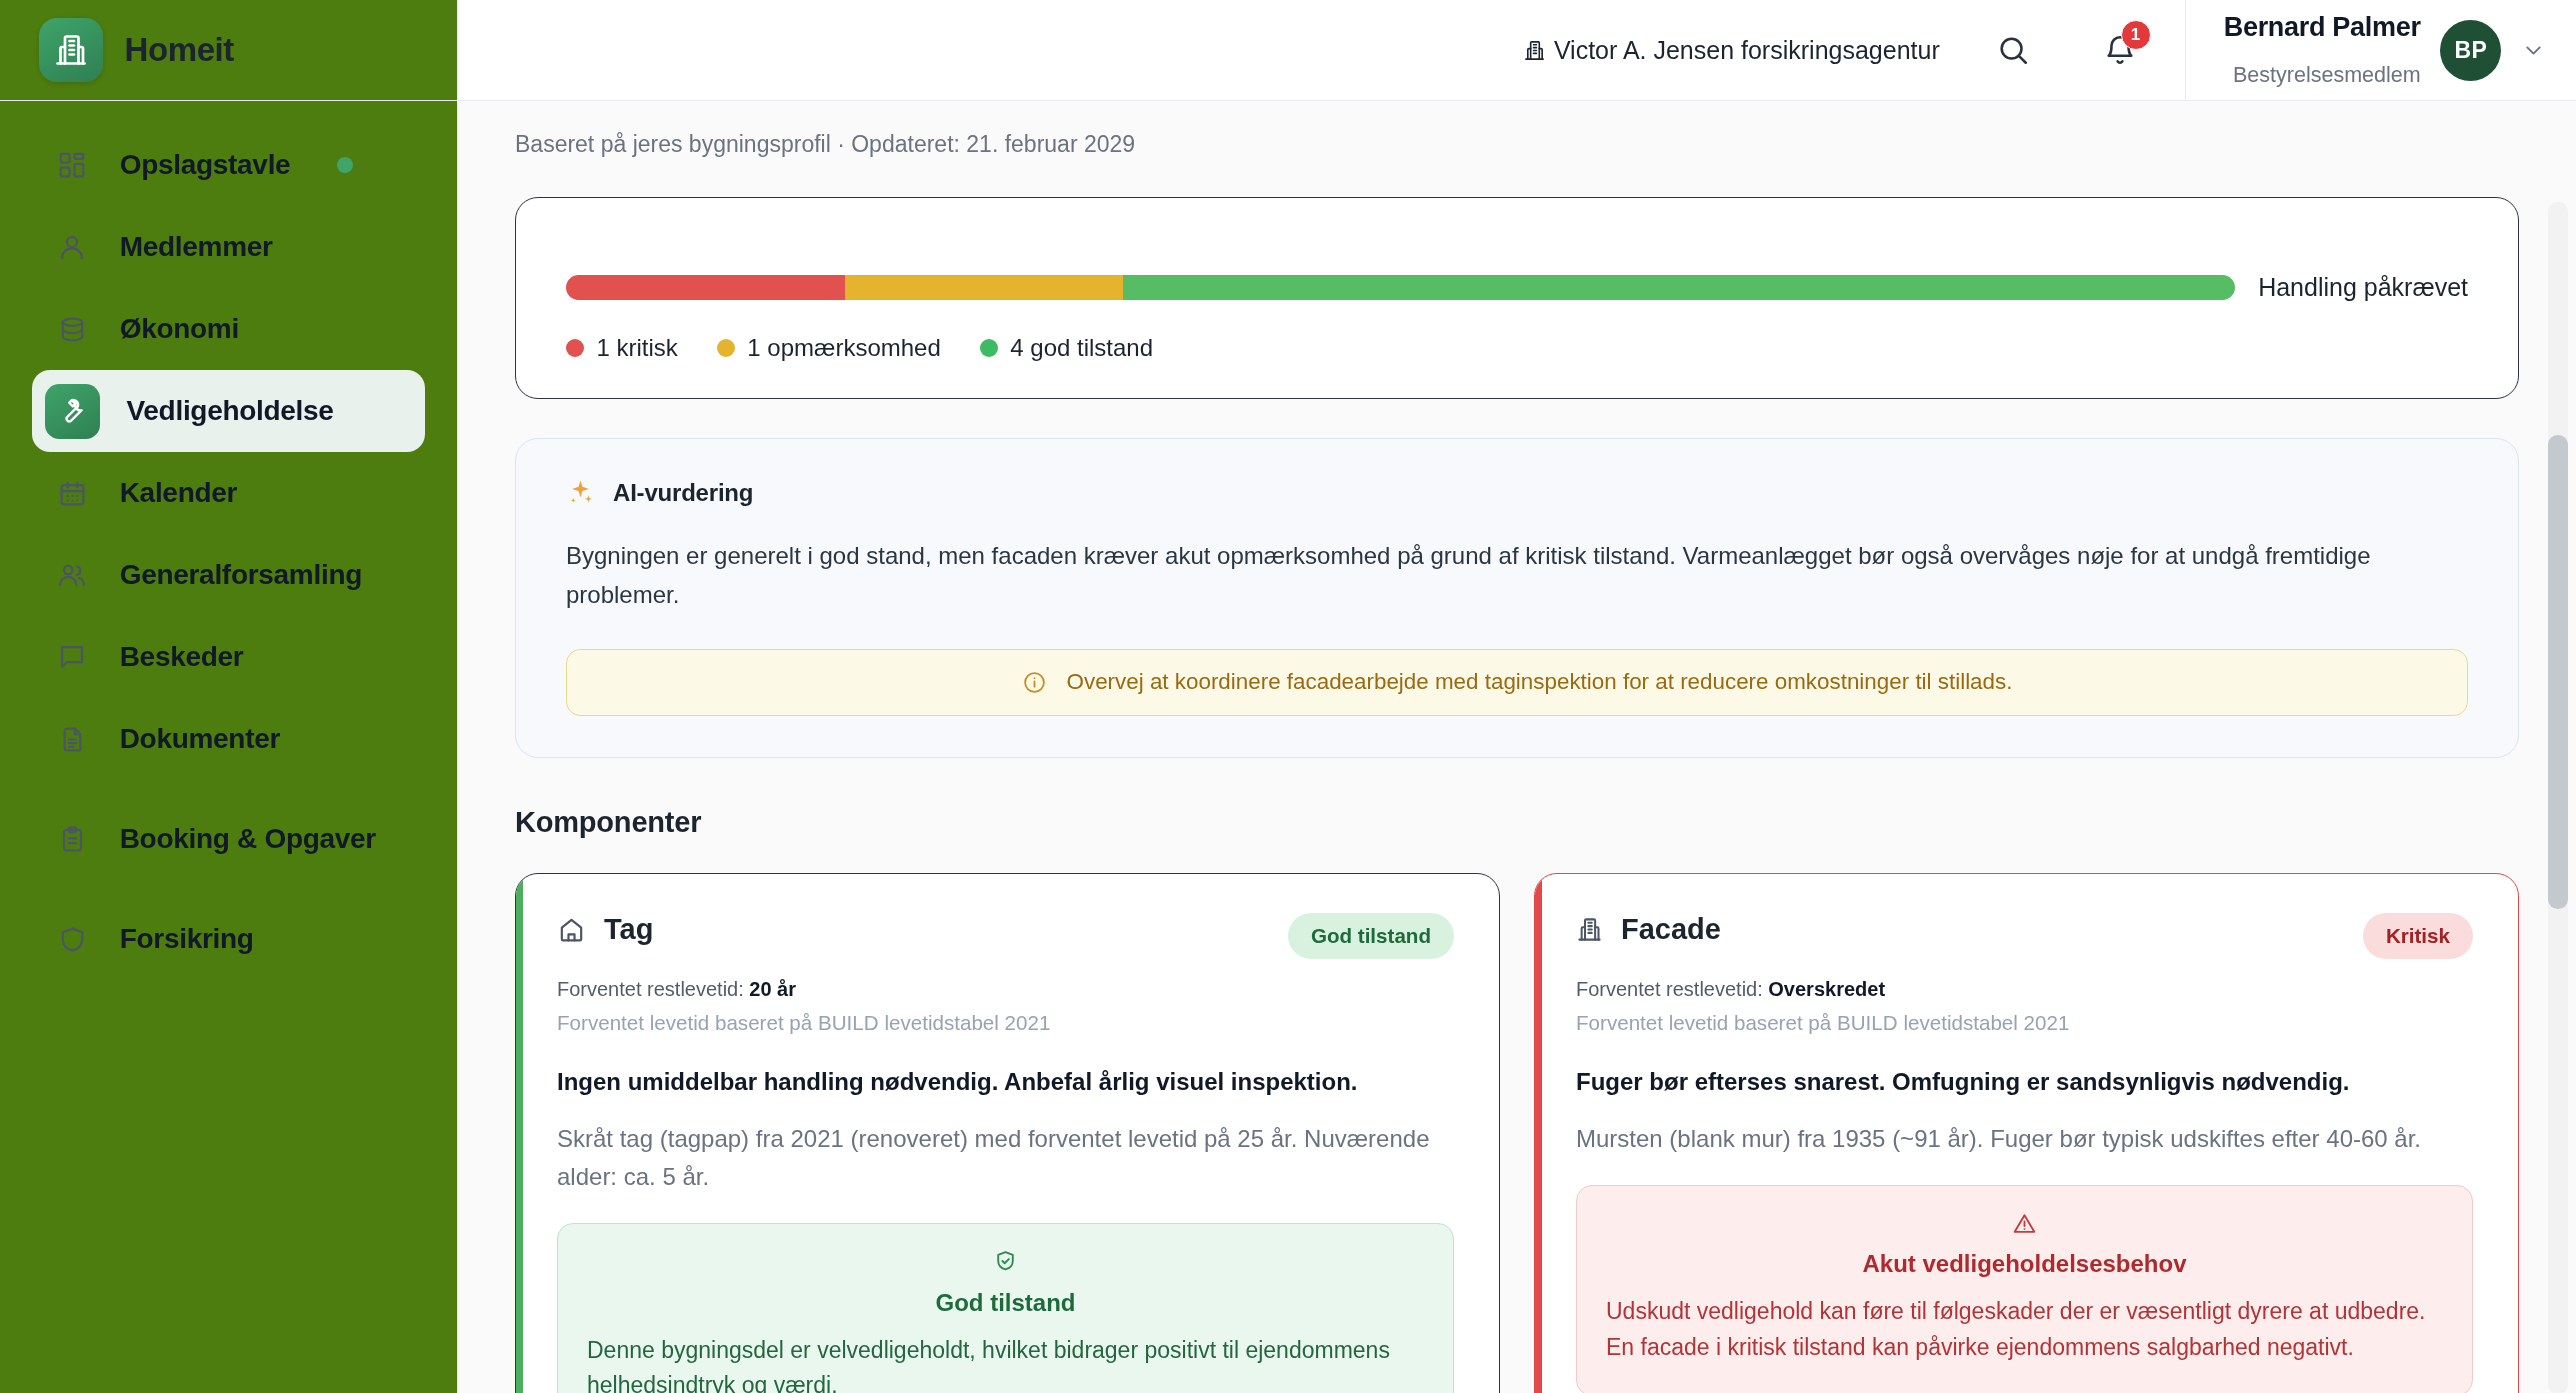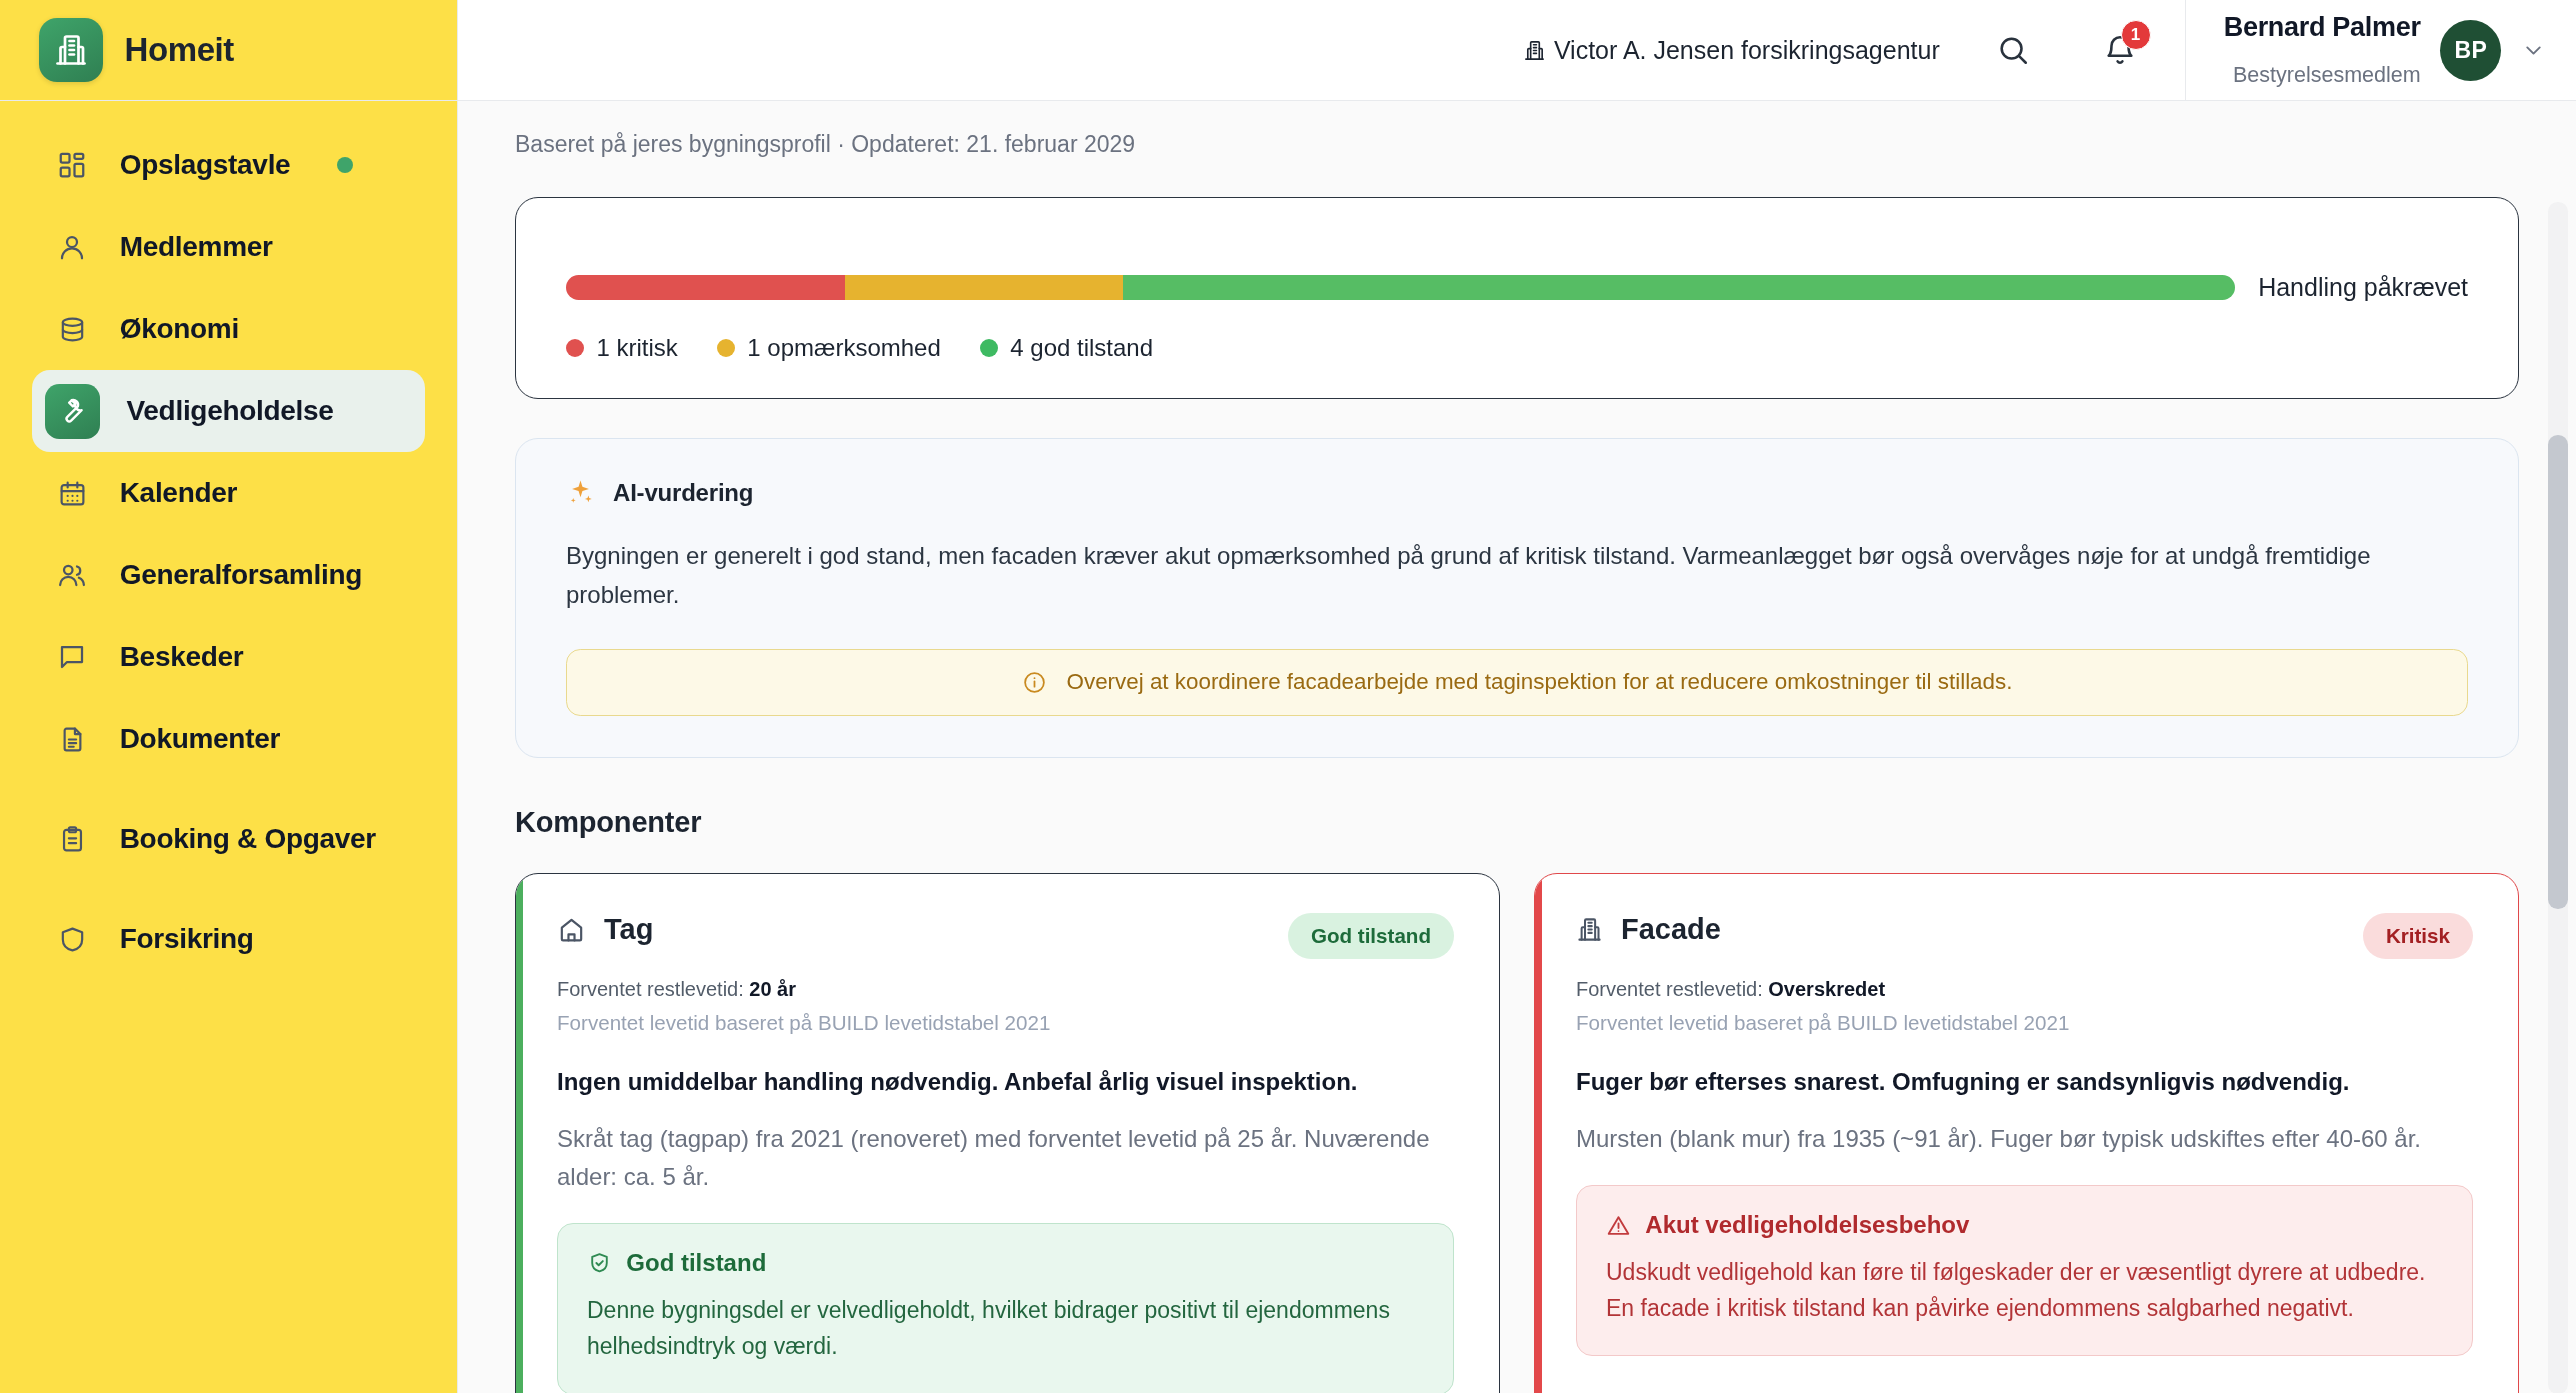--- a/index.html
+++ b/index.html
@@ -9,21 +9,21 @@
     background: #ffffff;
     overflow: hidden;
   }
   .app { display: flex; width: 2576px; height: 1394px; position: relative; }
 
   
   .sidebar {
     width: 458px;
     min-width: 458px;
     height: 1394px;
-    background: #fde047;
+    background: #4d7c0f;
     border-right: 0.9px solid #e8eaed;
     display: flex;
     flex-direction: column;
   }
   .brand {
     height: 101px;
     display: flex;
     align-items: center;
     gap: 21.5px;
     padding-left: 39px;
@@ -183,21 +183,21 @@
 
   .comp-life { font-size: 20px; color: #525c69; margin-top: 19px; }
   .comp-life b { color: #111827; font-weight: 700; }
   .comp-src { font-size: 20.6px; color: #98a2b3; margin-top: 10.7px; }
   .comp-rec { font-size: 24px; font-weight: 700; color: #111827; margin-top: 30px; line-height: 1.45; }
   .comp-desc { font-size: 24px; color: #6b7280; margin-top: 19.7px; line-height: 1.6; }
 
   .note { margin-top: 27px; border-radius: 16px; padding: 25px 29px 29px 29px; }
   .note.good { background: #e9f7ee; border: 0.9px solid #bfe4cc; }
   .note.crit { background: #fdeded; border: 0.9px solid #f3c9c9; }
-  .note-head { display: flex; align-items: center; gap: 14.3px; font-size: 24px; font-weight: 700; }
+  .note-head { display: flex; align-items: center; gap: 14.3px; font-size: 24px; font-weight: 700; flex-direction: column; }
   .note.good .note-head { color: #1d6b3a; }
   .note.crit .note-head { color: #b02a2d; }
   .note-body { font-size: 23px; line-height: 1.55; margin-top: 16px; }
   .note.good .note-body { color: #23663f; }
   .note.crit .note-body { color: #b23437; }
 
   
   .sbar { position: absolute; right: 8px; top: 101px; width: 19.7px; bottom: 0; background: #f2f2f3; border-radius: 9.8px; }
   .sthumb { position: absolute; left: 0; width: 19.7px; top: 233px; height: 474px; background: #c4c8cf; border-radius: 9.8px; }
   svg { display: block; }

